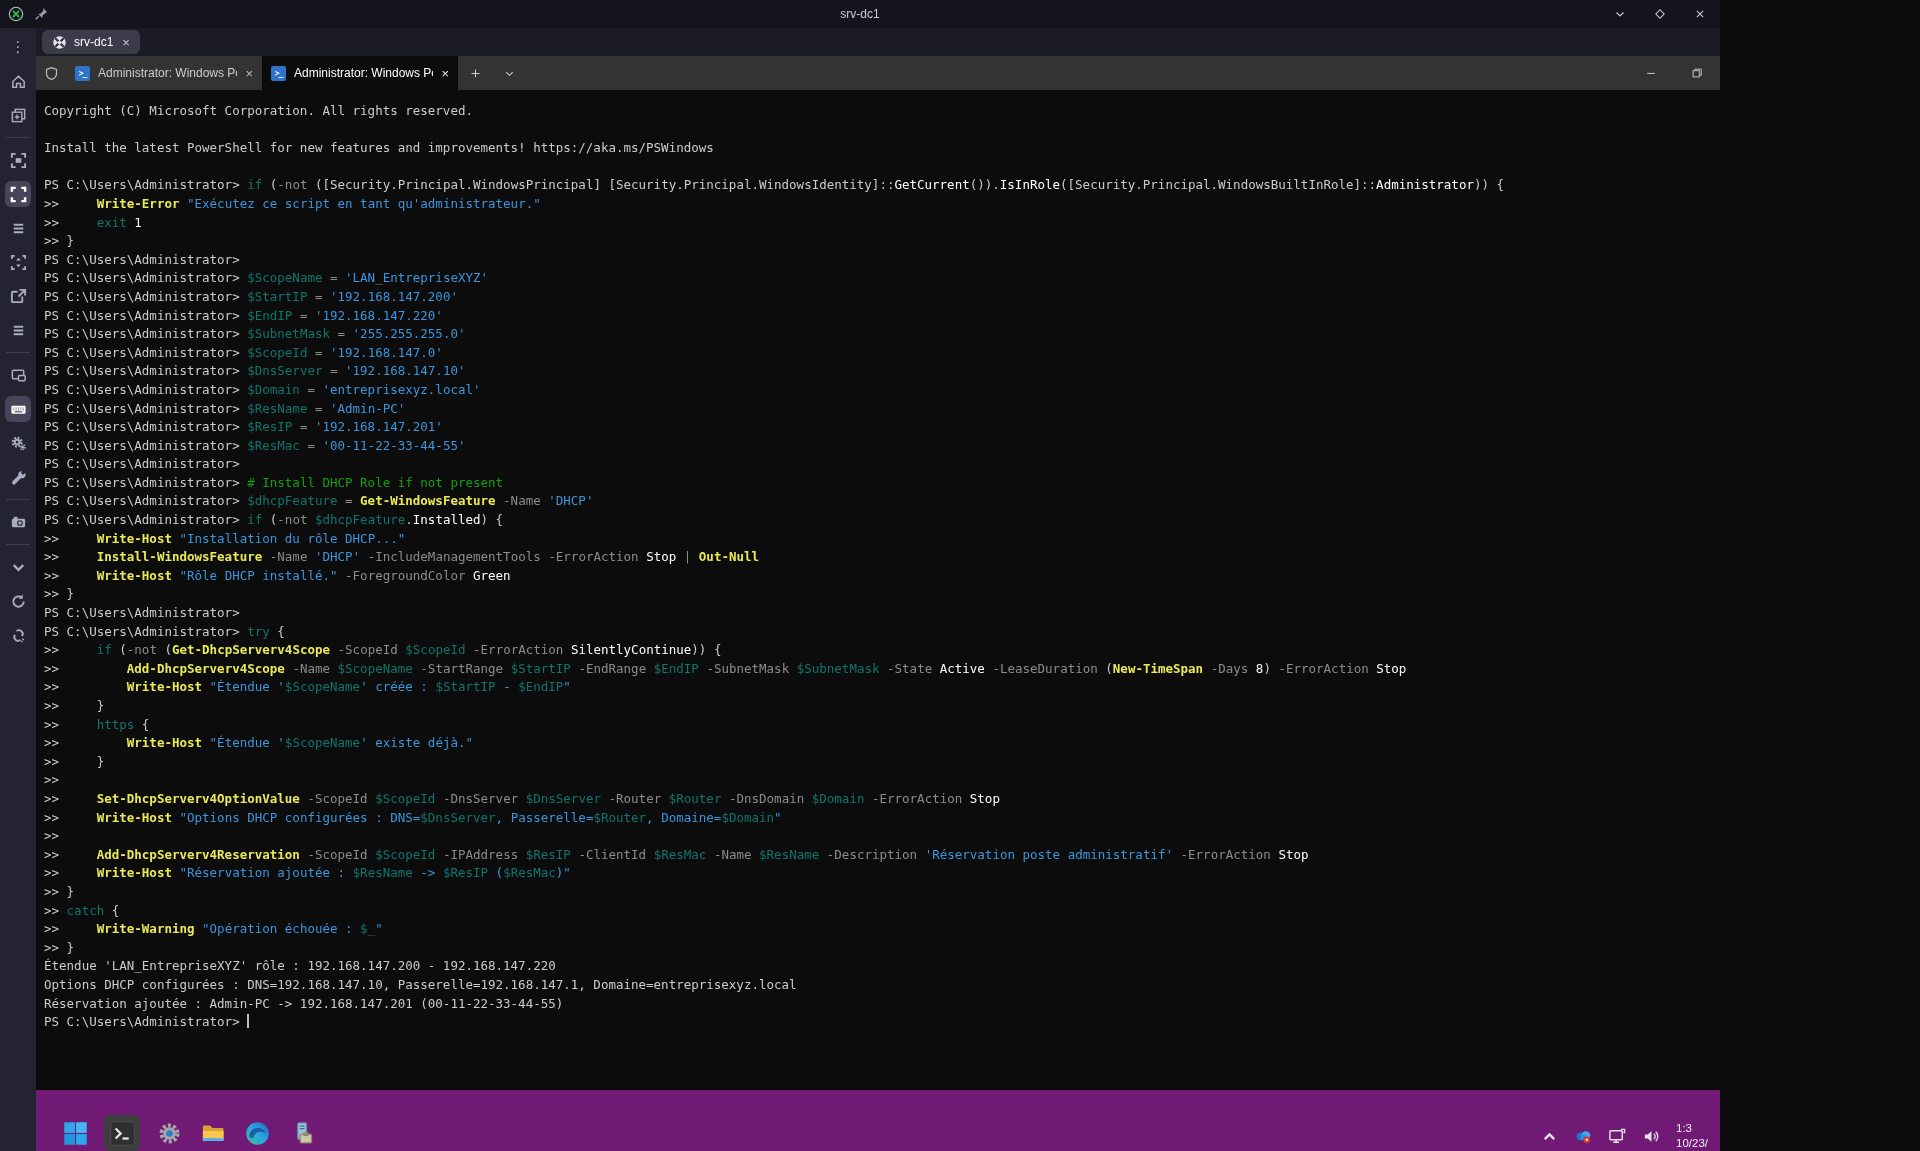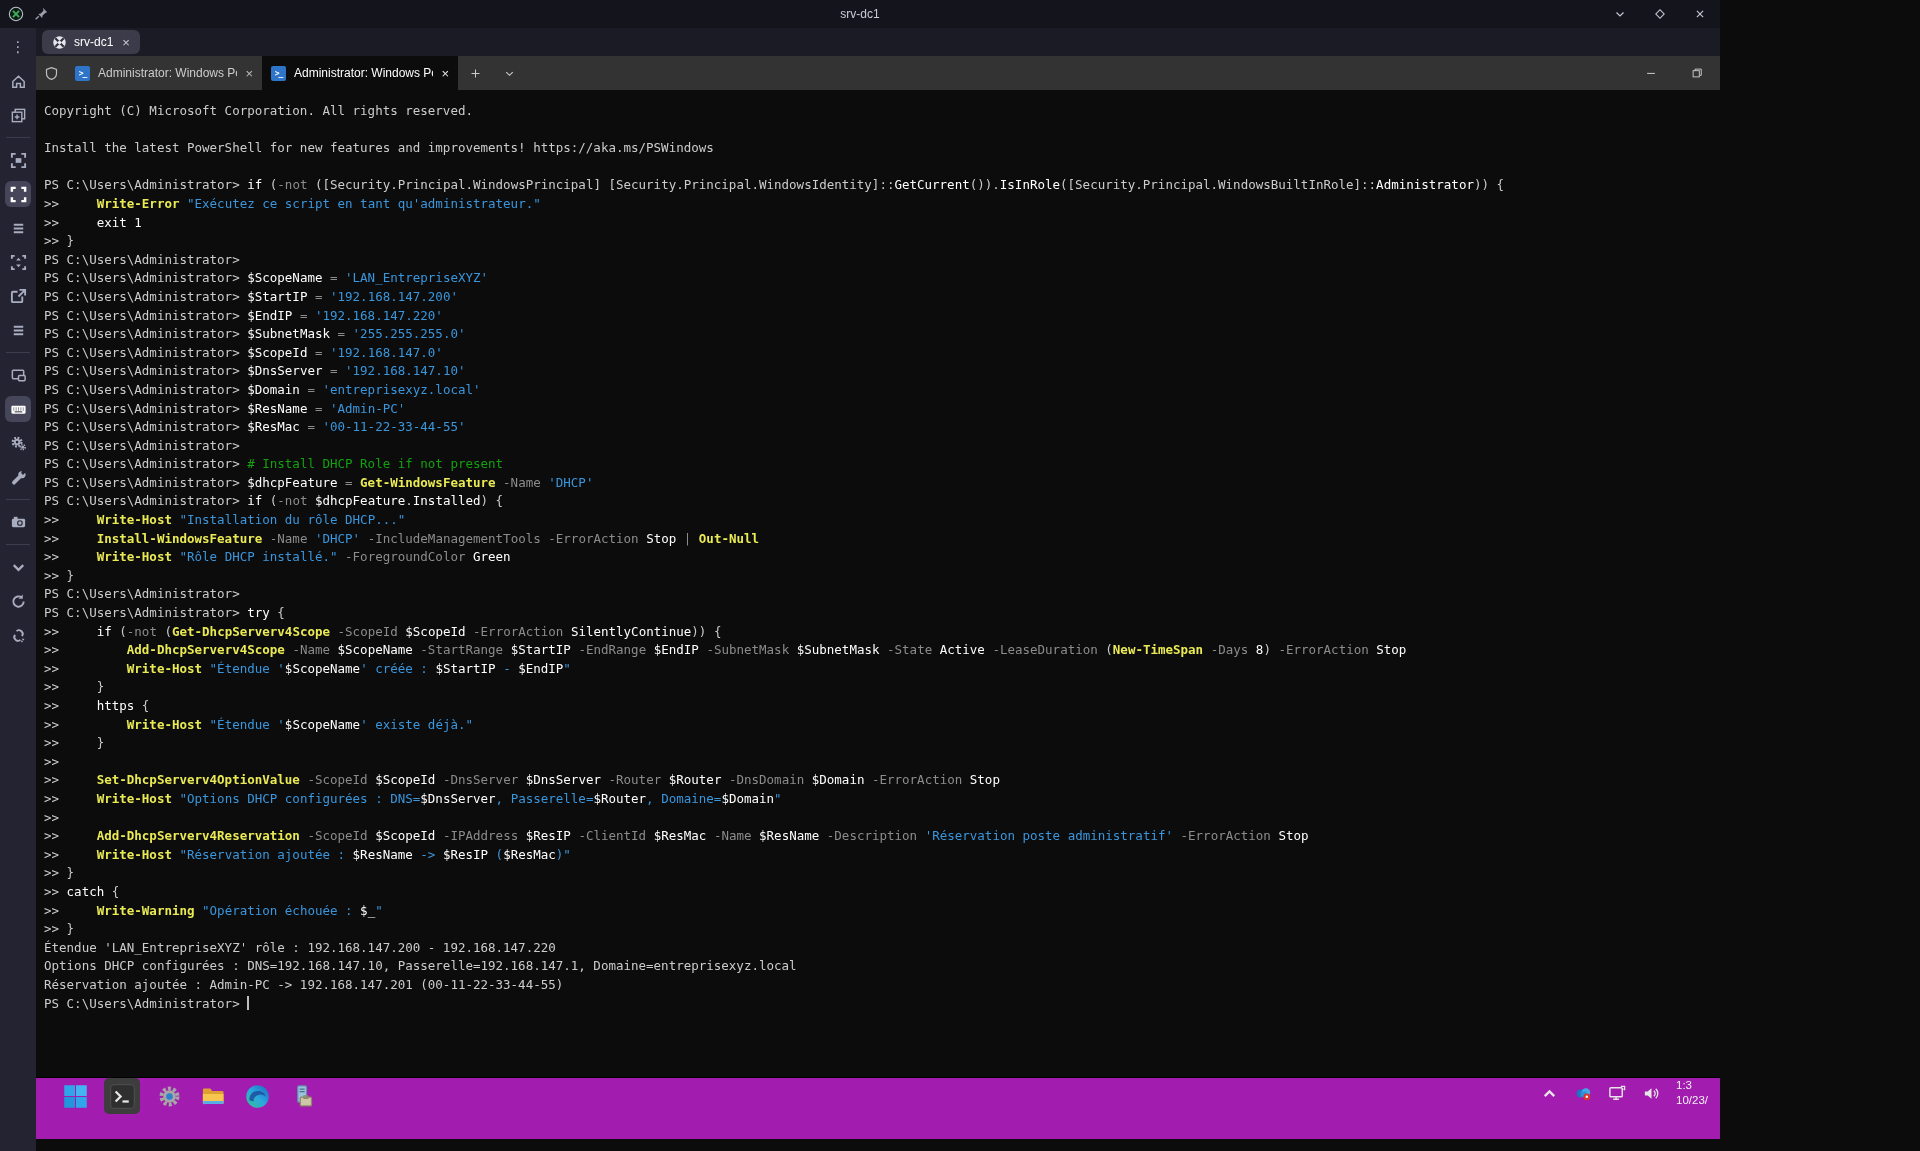--- a/index.html
+++ b/index.html
@@ -50,30 +50,30 @@
   .wt-spacer{flex:1}
   .wt-win{width:46px;display:flex;align-items:center;justify-content:center;color:#cccccc}
   .wt-win .ic{width:14px;height:14px;display:block}
 
   
   .wt-body{position:absolute;top:34px;left:0;right:0;bottom:61px;padding:12px 8px 0 8px;
            font:12.5px/18.6px "DejaVu Sans Mono",monospace;overflow:hidden}
   .tline{white-space:pre;height:18.6px}
   .t-d{color:#cccccc}
   .t-b{color:#ffffff;font-weight:400}
-  .t-g{color:#ffffff}
+  .t-g{color:#0f766e}
   .t-c{color:#13a10e}
   .t-y{color:#eaea55;font-weight:700}
   .t-s{color:#3a96dd}
   .t-p{color:#8c8c8c}
   .t-cur{display:inline-block;width:2px;height:14px;background:#bfbfbf;vertical-align:-2px}
 
   
-  .taskbar{position:absolute;left:0;right:0;bottom:12px;height:61px;background:#a21caf;border-top:1px solid #000;
-           display:flex;align-items:flex-start}
+  .taskbar{position:absolute;left:0;right:0;bottom:0;height:61px;background:#701a75;border-top:1px solid #000;
+           display:flex;align-items:flex-end}
   .tb-apps{display:flex;align-items:center;gap:14px;padding-left:24px}
   .tb-app{width:30px;height:30px;display:flex;align-items:center;justify-content:center;border-radius:5px;flex:none}
   .tb-app .ic{width:25px;height:25px;display:block}
   .tb-app.active{background:#3d3d3d;width:36px;height:36px}
   .tb-tray{margin-left:auto;display:flex;align-items:center;gap:15px;padding-right:4px}
   .tray-ic{display:flex;align-items:center;justify-content:center}
   .tray-ic .ic{width:19px;height:19px;display:block}
   .clock{font-size:11.5px;line-height:15px;color:#f2f2f2;width:40px;flex:none;overflow:hidden;white-space:nowrap}
 </style>
 </head>
@@ -422,20 +422,21 @@
         <div class="tline"><span class="t-d">&gt;&gt; }</span></div>
         <div class="tline"><span class="t-d">PS C:\Users\Administrator&gt;</span></div>
         <div class="tline"><span class="t-d">PS C:\Users\Administrator&gt; </span><span class="t-g">$ScopeName</span><span class="t-p"> = </span><span class="t-s">'LAN_EntrepriseXYZ'</span></div>
         <div class="tline"><span class="t-d">PS C:\Users\Administrator&gt; </span><span class="t-g">$StartIP</span><span class="t-p"> = </span><span class="t-s">'192.168.147.200'</span></div>
         <div class="tline"><span class="t-d">PS C:\Users\Administrator&gt; </span><span class="t-g">$EndIP</span><span class="t-p"> = </span><span class="t-s">'192.168.147.220'</span></div>
         <div class="tline"><span class="t-d">PS C:\Users\Administrator&gt; </span><span class="t-g">$SubnetMask</span><span class="t-p"> = </span><span class="t-s">'255.255.255.0'</span></div>
         <div class="tline"><span class="t-d">PS C:\Users\Administrator&gt; </span><span class="t-g">$ScopeId</span><span class="t-p"> = </span><span class="t-s">'192.168.147.0'</span></div>
         <div class="tline"><span class="t-d">PS C:\Users\Administrator&gt; </span><span class="t-g">$DnsServer</span><span class="t-p"> = </span><span class="t-s">'192.168.147.10'</span></div>
         <div class="tline"><span class="t-d">PS C:\Users\Administrator&gt; </span><span class="t-g">$Domain</span><span class="t-p"> = </span><span class="t-s">'entreprisexyz.local'</span></div>
         <div class="tline"><span class="t-d">PS C:\Users\Administrator&gt; </span><span class="t-g">$ResName</span><span class="t-p"> = </span><span class="t-s">'Admin-PC'</span></div>
+        <div class="tline"><span class="t-d">PS C:\Users\Administrator&gt; </span><span class="t-g">$ResIP</span><span class="t-p"> = </span><span class="t-s">'192.168.147.201'</span></div>
         <div class="tline"><span class="t-d">PS C:\Users\Administrator&gt; </span><span class="t-g">$ResMac</span><span class="t-p"> = </span><span class="t-s">'00-11-22-33-44-55'</span></div>
         <div class="tline"><span class="t-d">PS C:\Users\Administrator&gt;</span></div>
         <div class="tline"><span class="t-d">PS C:\Users\Administrator&gt; </span><span class="t-c"># Install DHCP Role if not present</span></div>
         <div class="tline"><span class="t-d">PS C:\Users\Administrator&gt; </span><span class="t-g">$dhcpFeature</span><span class="t-p"> = </span><span class="t-y">Get-WindowsFeature</span><span class="t-d"> </span><span class="t-p">-Name</span><span class="t-d"> </span><span class="t-s">'DHCP'</span></div>
         <div class="tline"><span class="t-d">PS C:\Users\Administrator&gt; </span><span class="t-g">if</span><span class="t-d"> (</span><span class="t-p">-not</span><span class="t-d"> </span><span class="t-g">$dhcpFeature</span><span class="t-d">.</span><span class="t-b">Installed</span><span class="t-d">) {</span></div>
         <div class="tline"><span class="t-d">&gt;&gt;     </span><span class="t-y">Write-Host</span><span class="t-d"> </span><span class="t-s">"Installation du rôle DHCP..."</span></div>
         <div class="tline"><span class="t-d">&gt;&gt;     </span><span class="t-y">Install-WindowsFeature</span><span class="t-d"> </span><span class="t-p">-Name</span><span class="t-d"> </span><span class="t-s">'DHCP'</span><span class="t-d"> </span><span class="t-p">-IncludeManagementTools</span><span class="t-d"> </span><span class="t-p">-ErrorAction</span><span class="t-d"> </span><span class="t-b">Stop</span><span class="t-d"> </span><span class="t-p">|</span><span class="t-d"> </span><span class="t-y">Out-Null</span></div>
         <div class="tline"><span class="t-d">&gt;&gt;     </span><span class="t-y">Write-Host</span><span class="t-d"> </span><span class="t-s">"Rôle DHCP installé."</span><span class="t-d"> </span><span class="t-p">-ForegroundColor</span><span class="t-d"> </span><span class="t-b">Green</span></div>
         <div class="tline"><span class="t-d">&gt;&gt; }</span></div>
         <div class="tline"><span class="t-d">PS C:\Users\Administrator&gt;</span></div>

